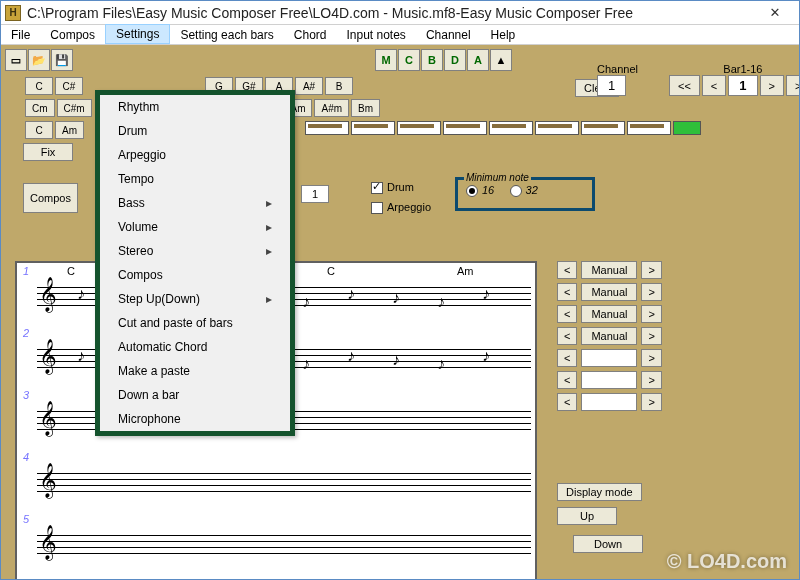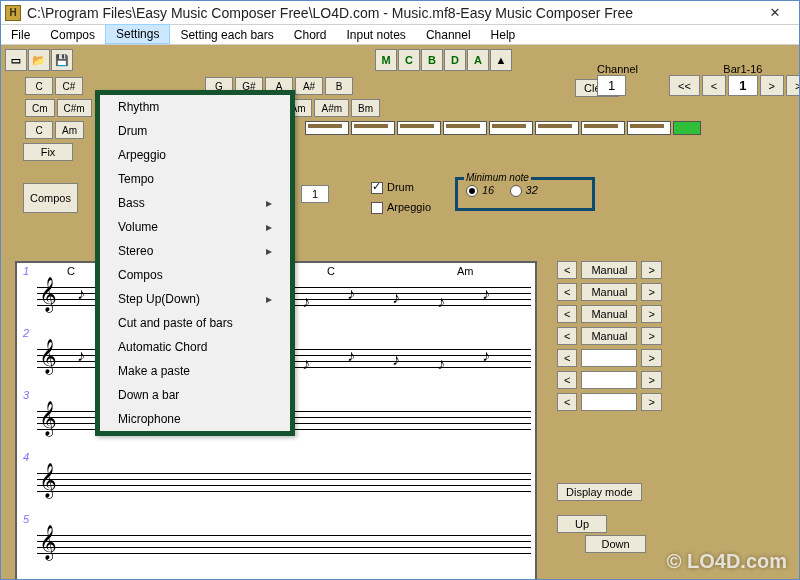--- a/index.html
+++ b/index.html
@@ -389,22 +389,22 @@
           <span class="btn">&gt;</span>
         </div>
         <div class="nav-row">
           <span class="btn">&lt;</span>
           <span class="btn man empty"></span>
           <span class="btn">&gt;</span>
         </div>
       </div>
 
     <span class="btn" style="position:absolute;left:556px;top:430px;margin-top:8px;">Display mode</span>
-    <span class="btn" style="position:absolute;left:556px;top:462px;width:50px;margin-top:8px;">Up</span>
-    <span class="btn" style="position:absolute;left:584px;top:490px;width:61px;">Down</span>
+    <span class="btn" style="position:absolute;left:556px;top:462px;width:60px;">Up</span>
+    <span class="btn" style="position:absolute;left:572px;top:490px;width:70px;">Down</span>
 
     <div class="drop-menu" id="dropmenu">
         <div class="item">
           <span>Rhythm</span>
         </div>
         <div class="item">
           <span>Drum</span>
         </div>
         <div class="item">
           <span>Arpeggio</span>

